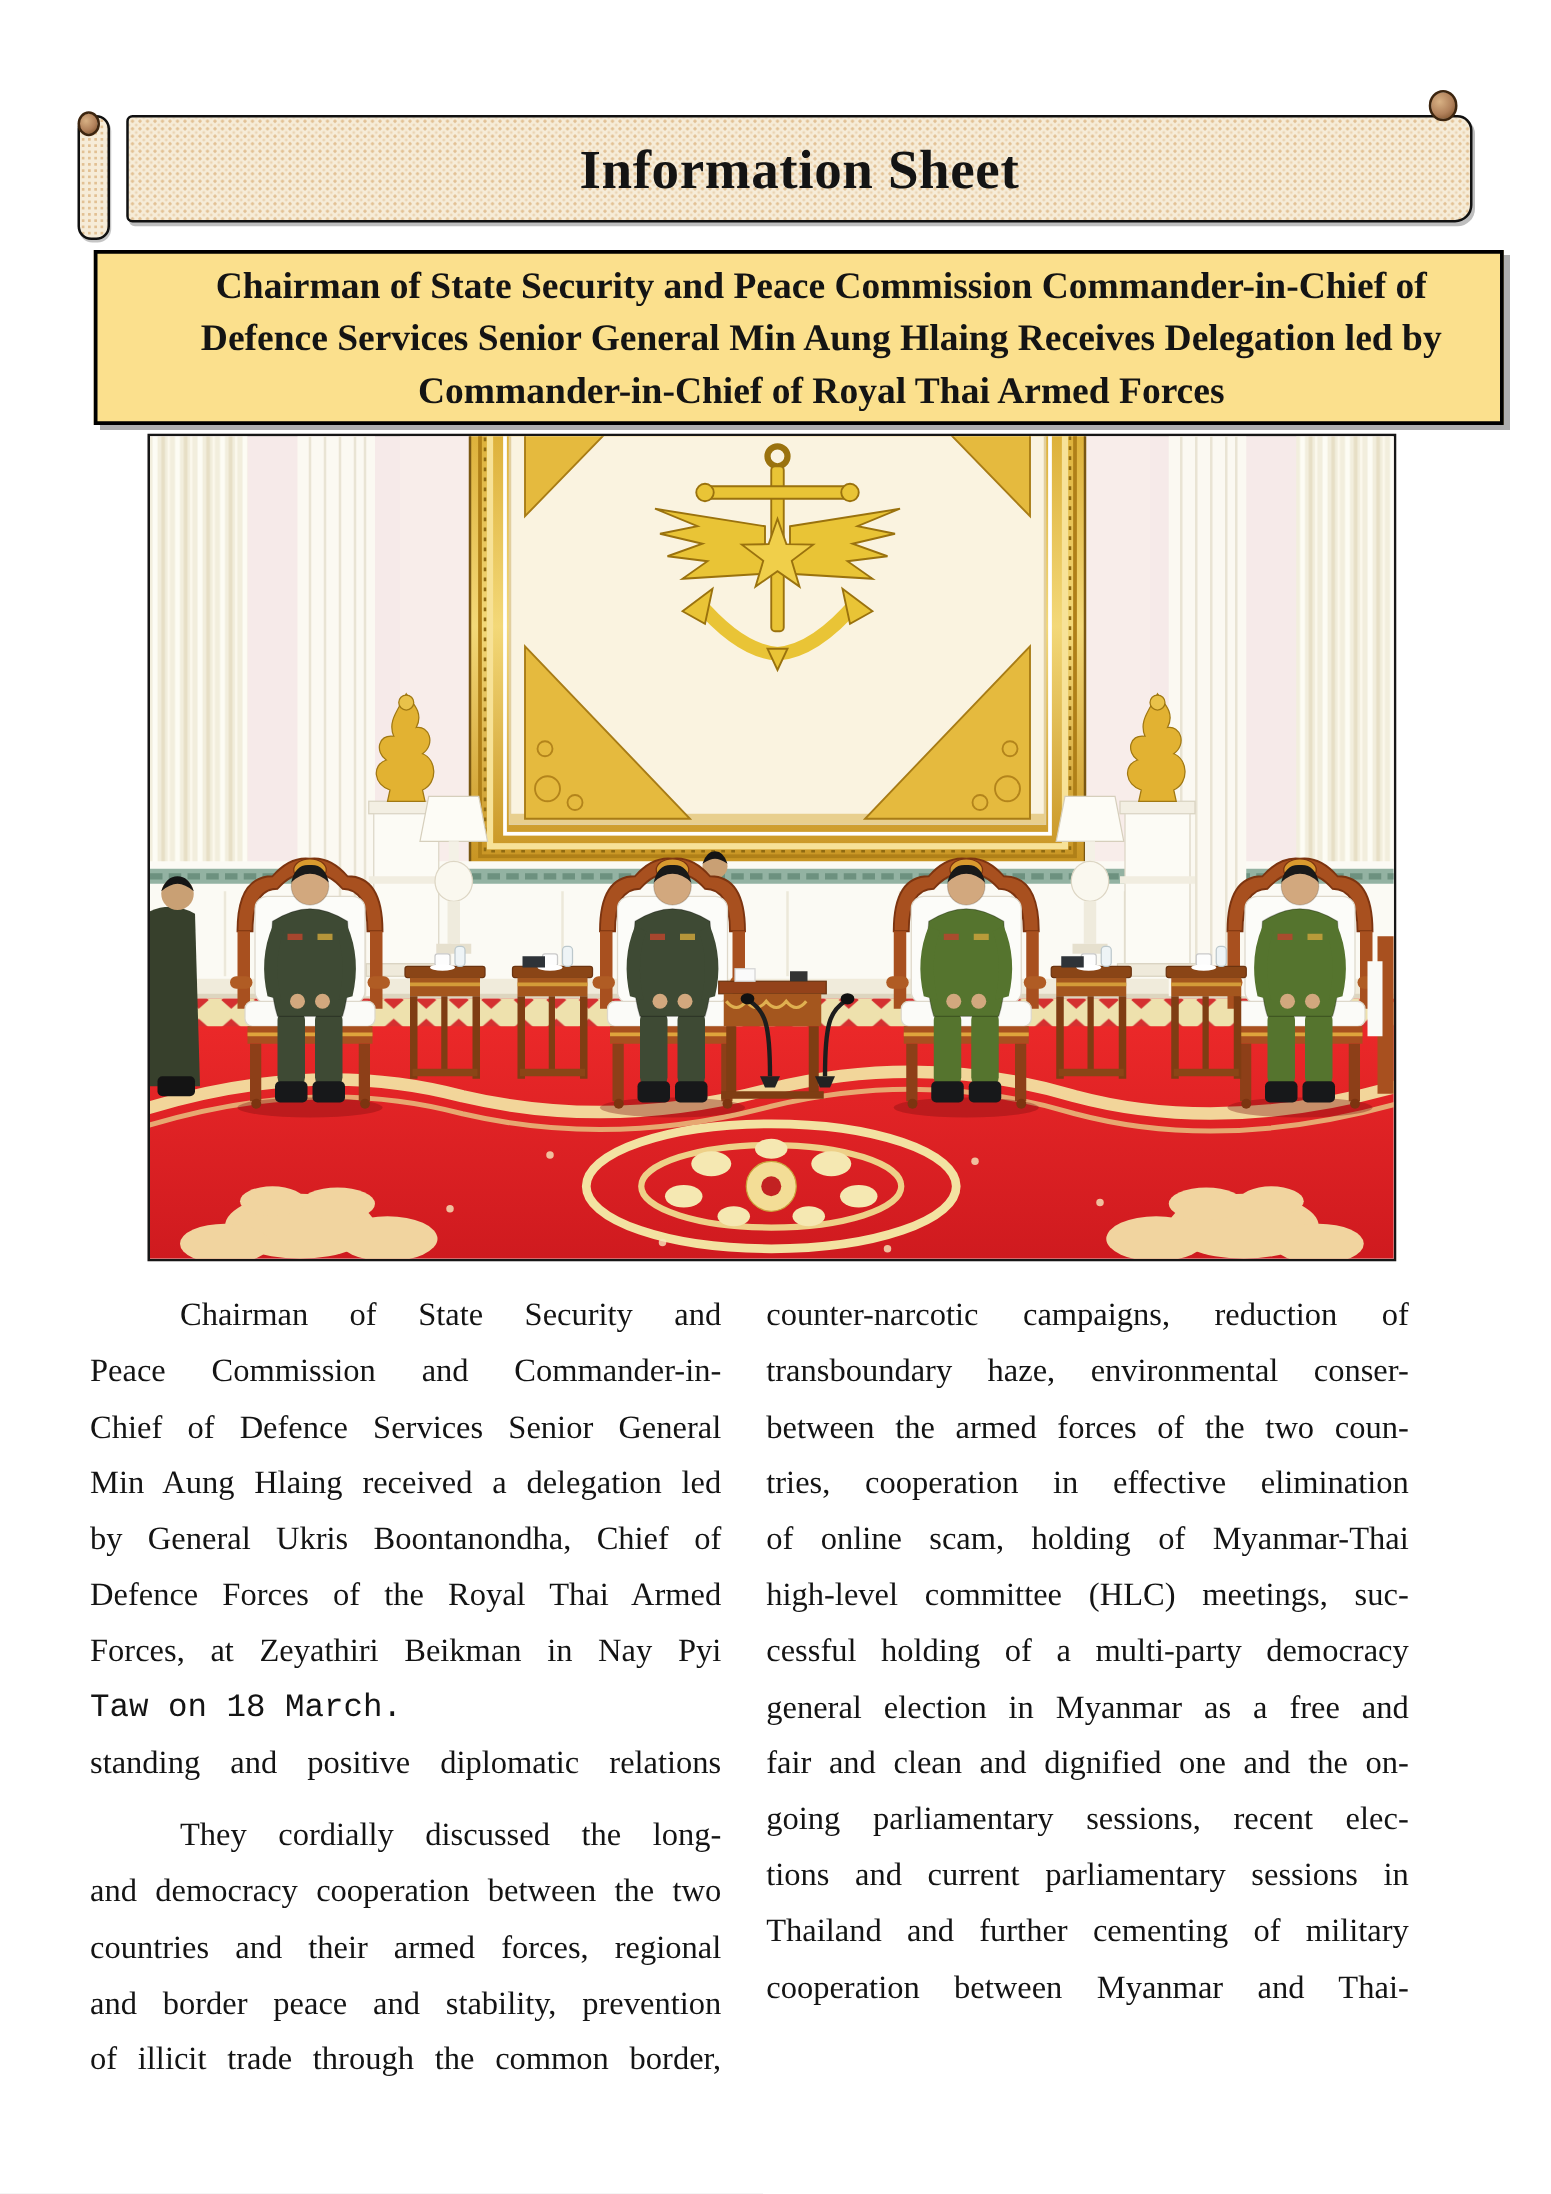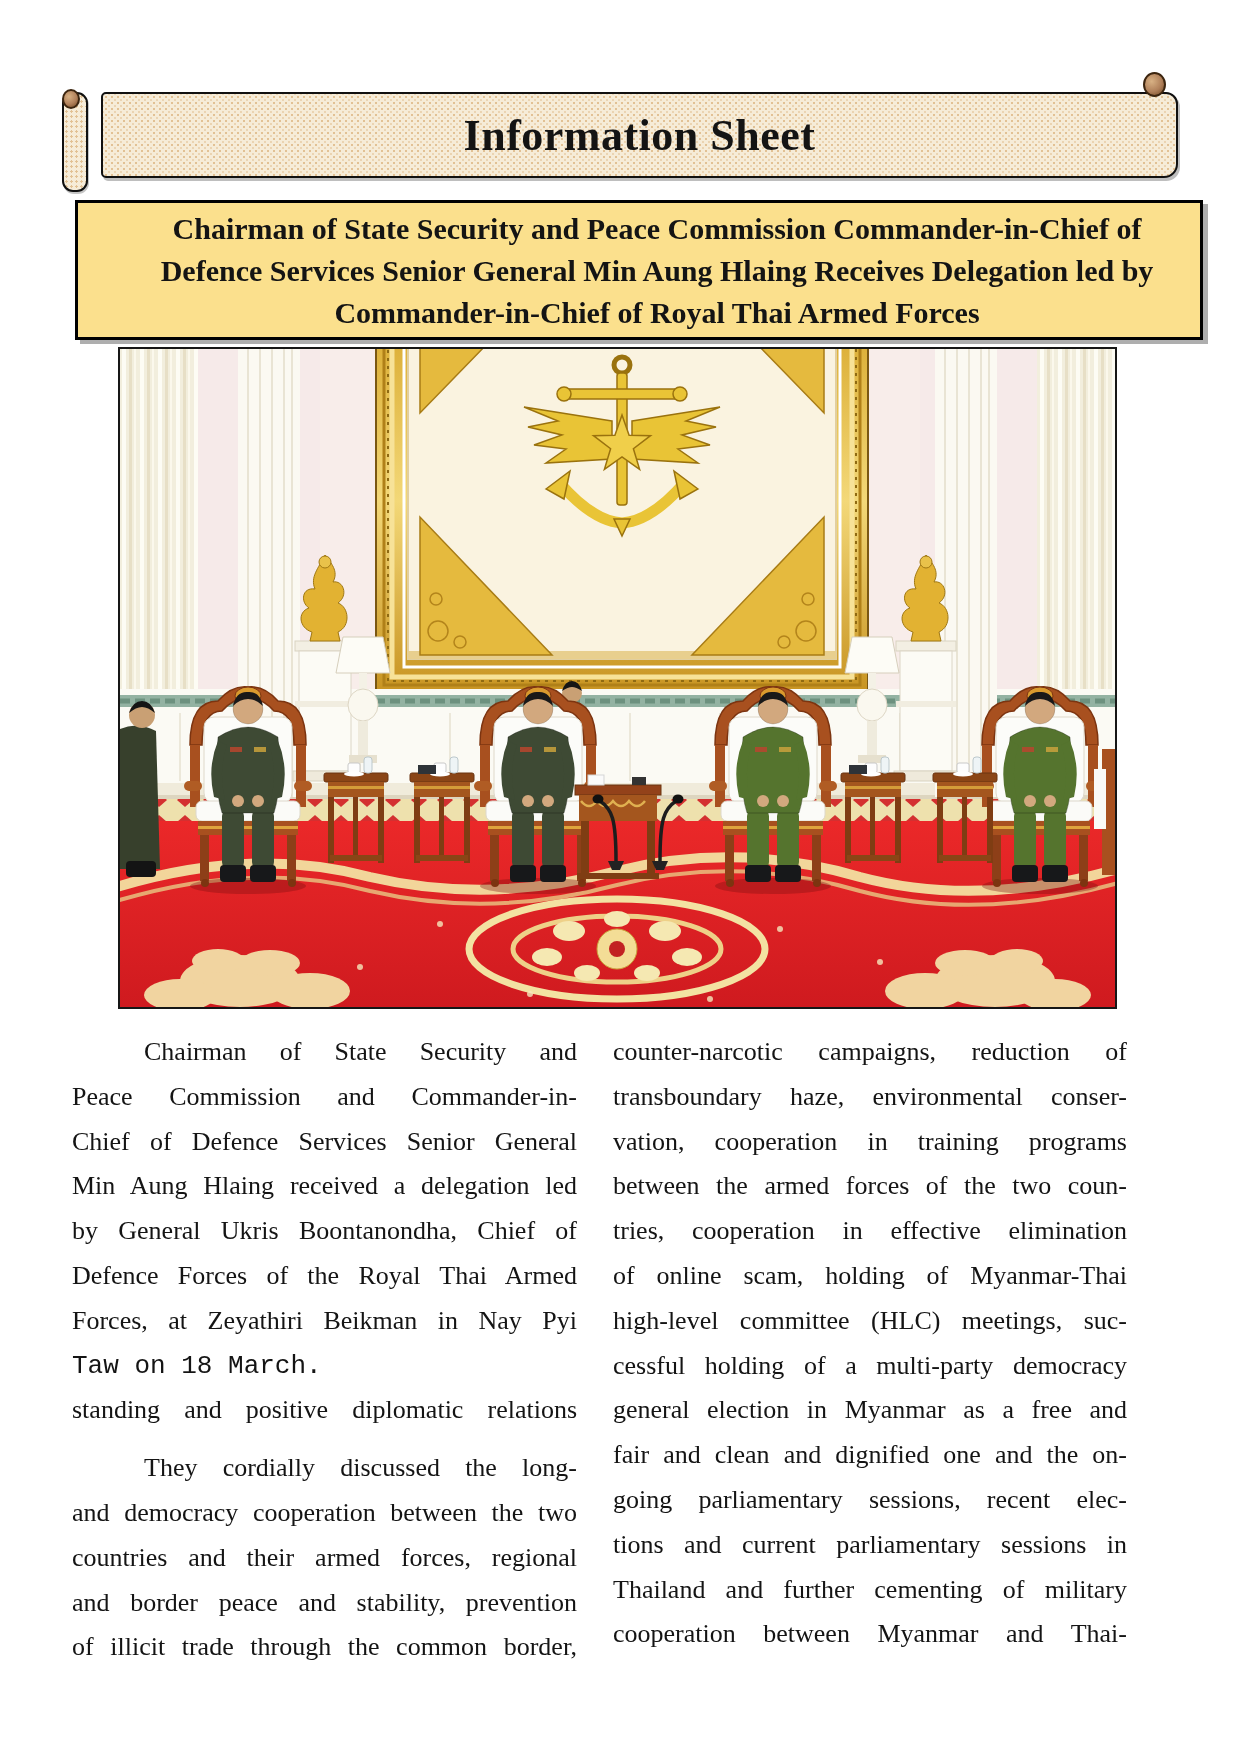--- a/index.html
+++ b/index.html
@@ -387,21 +387,20 @@
         <div class="tline">standing and positive diplomatic relations</div>
         <div class="tline indent parastart">They cordially discussed the long-</div>
         <div class="tline">and democracy cooperation between the two</div>
         <div class="tline">countries and their armed forces, regional</div>
         <div class="tline">and border peace and stability, prevention</div>
         <div class="tline">of illicit trade through the common border,</div>
       </div>
     <div class="col c1" id="col-1">
         <div class="tline">counter-narcotic campaigns, reduction of</div>
         <div class="tline">transboundary haze, environmental conser-</div>
-        <div class="tline">vation, cooperation in training programs</div>
         <div class="tline">between the armed forces of the two coun-</div>
         <div class="tline">tries, cooperation in effective elimination</div>
         <div class="tline">of online scam, holding of Myanmar-Thai</div>
         <div class="tline">high-level committee (HLC) meetings, suc-</div>
         <div class="tline">cessful holding of a multi-party democracy</div>
         <div class="tline">general election in Myanmar as a free and</div>
         <div class="tline">fair and clean and dignified one and the on-</div>
         <div class="tline">going parliamentary sessions, recent elec-</div>
         <div class="tline">tions and current parliamentary sessions in</div>
         <div class="tline">Thailand and further cementing of military</div>

